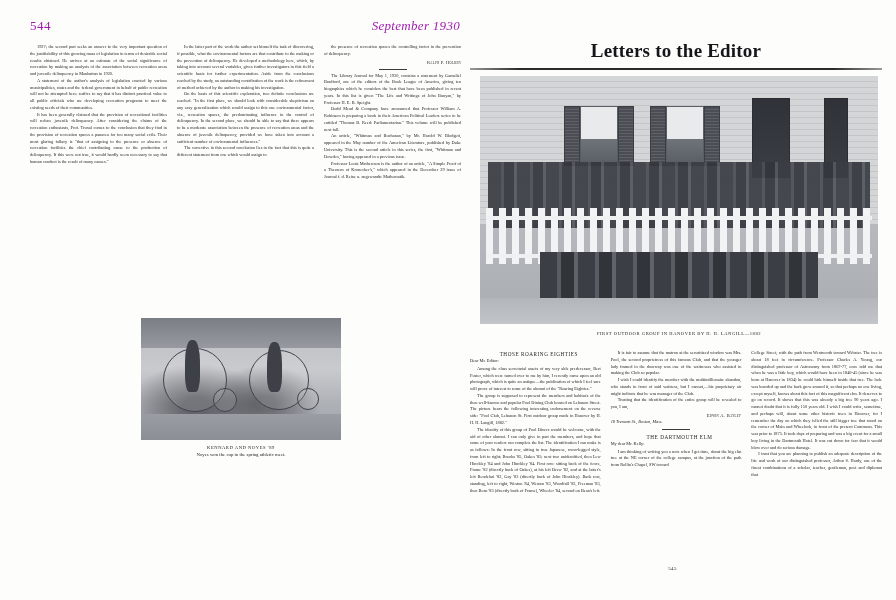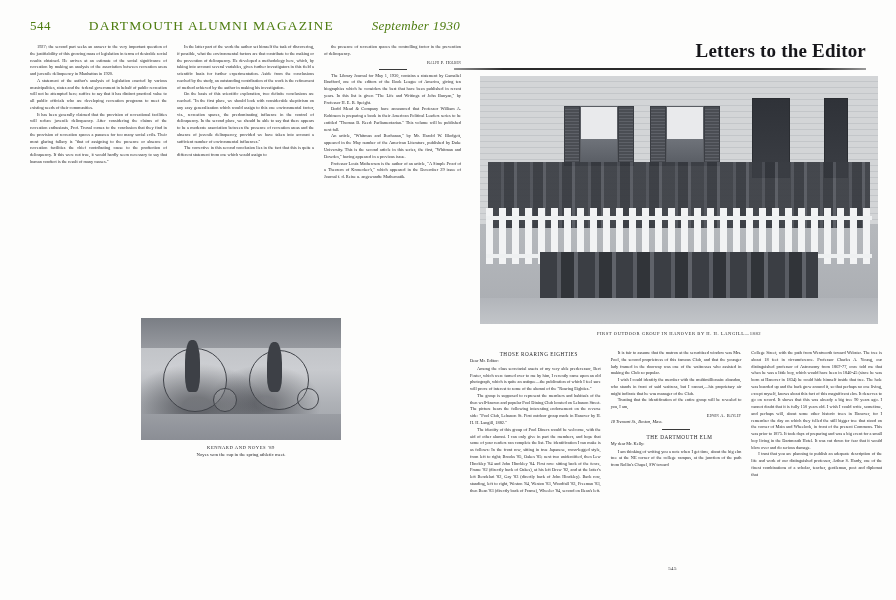--- a/index.html
+++ b/index.html
@@ -24,21 +24,21 @@
   
   .running-head {
     position: absolute;
     left: 30px;
     top: 18px;
     width: 430px;
     height: 20px;
     display: flex;
     align-items: baseline;
     justify-content: space-between;
-    color: #4d7c0f;
+    color: #a21caf;
   }
   .folio-left {
     font-size: 13px;
     letter-spacing: .5px;
     font-family: "Liberation Serif", serif;
   }
   .mag-title {
     font-size: 13.5px;
     letter-spacing: 1.1px;
     white-space: nowrap;
@@ -165,24 +165,24 @@
     left: 466px;
     top: 22px;
     width: 1px;
     height: 560px;
     background: transparent;
   }
 
   
   .letters-head {
     position: absolute;
-    left: 454px;
+    left: 470px;
     top: 40px;
     width: 412px;
-    text-align: right;
+    text-align: center;
   }
   .letters-head h1 {
     margin: 0;
     font-size: 19px;
     font-weight: bold;
     letter-spacing: .2px;
     color: #16161a;
     font-family: "Liberation Serif", serif;
   }
   .head-rule {
@@ -345,21 +345,20 @@
     color: #25252a;
   }
 </style>
 </head>
 <body>
 
 <div class="page">
 
   <div class="running-head">
     <span class="folio-left">544</span>
-    <span class="mag-title">DARTMOUTH ALUMNI MAGAZINE</span>
     <span class="issue-date">September 1930</span>
   </div>
 
   <div class="left-article">
     <div class="colset">
 
       <div class="col">
         <p>1927; the second part seeks an answer to the very important question of the justifiability of this growing mass of legislation in terms of desirable social results obtained. He arrives at an estimate of the social significance of recreation by making an analysis of the association between recreation areas and juvenile delinquency in Manhattan in 1920.</p>
         <p>A statement of the author's analysis of legislation enacted by various municipalities, states and the federal government in behalf of public recreation will not be attempted here; suffice to say that it has distinct practical value to all public officials who are developing recreation programs to meet the existing needs of their communities.</p>
         <p>It has been generally claimed that the provision of recreational facilities will reduce juvenile delinquency. After considering the claims of the recreation enthusiasts, Prof. Truxal comes to the conclusion that they find in the provision of recreation spaces a panacea for too many social evils. Their most glaring fallacy is "that of assigning to the presence or absence of recreation facilities the chief contributing cause to the production of delinquency. If this were not true, it would hardly seem necessary to say that human conduct is the result of many causes."</p>

